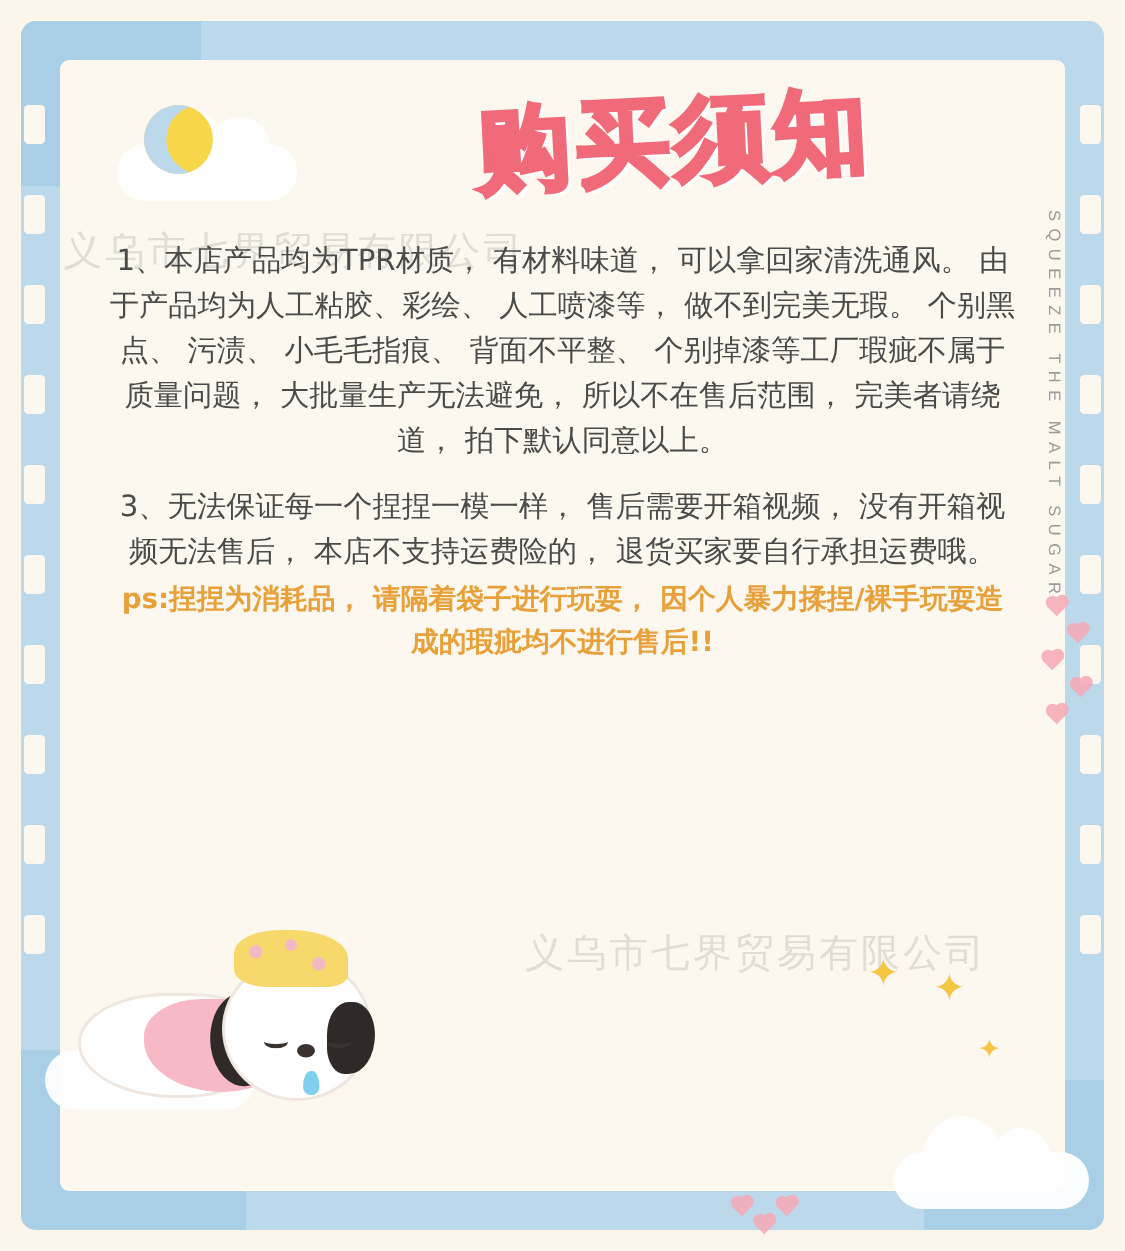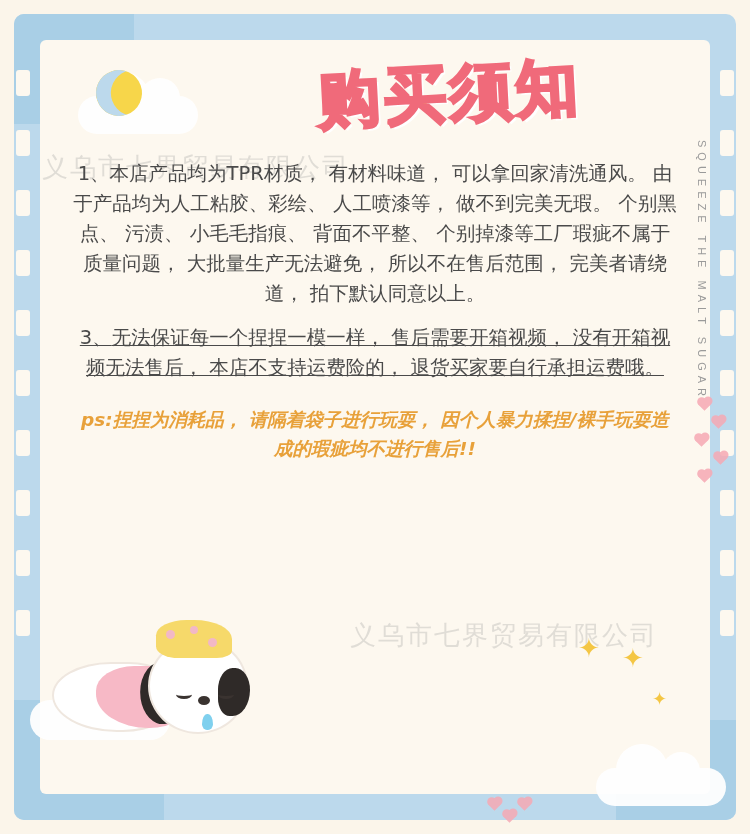--- a/index.html
+++ b/index.html
@@ -169,33 +169,32 @@
   }
   .para {
     font-size: 19.5px;
     line-height: 30px;
     letter-spacing: 0px;
     margin-bottom: 16px;
     text-align: center;
   }
   .p1 { margin-bottom: 14px; }
   .p2 { margin-bottom: 14px; }
-  .p3 { margin-bottom: 22px; text-decoration: underline; }
+  .p3 { margin-bottom: 2px; }
 
   .underline-red {
     text-decoration: underline;
     text-decoration-color: #e2564f;
     text-underline-offset: 4px;
   }
 
   .ps {
     font-size: 18.5px;
     line-height: 29px;
     color: #e8a13a;
-    font-style: italic;
     text-align: center;
     font-weight: bold;
   }
 
   
   .watermark {
     position: absolute;
     font-family: "Liberation Sans", sans-serif;
     color: rgba(150,150,150,0.28);
     font-size: 26px;

